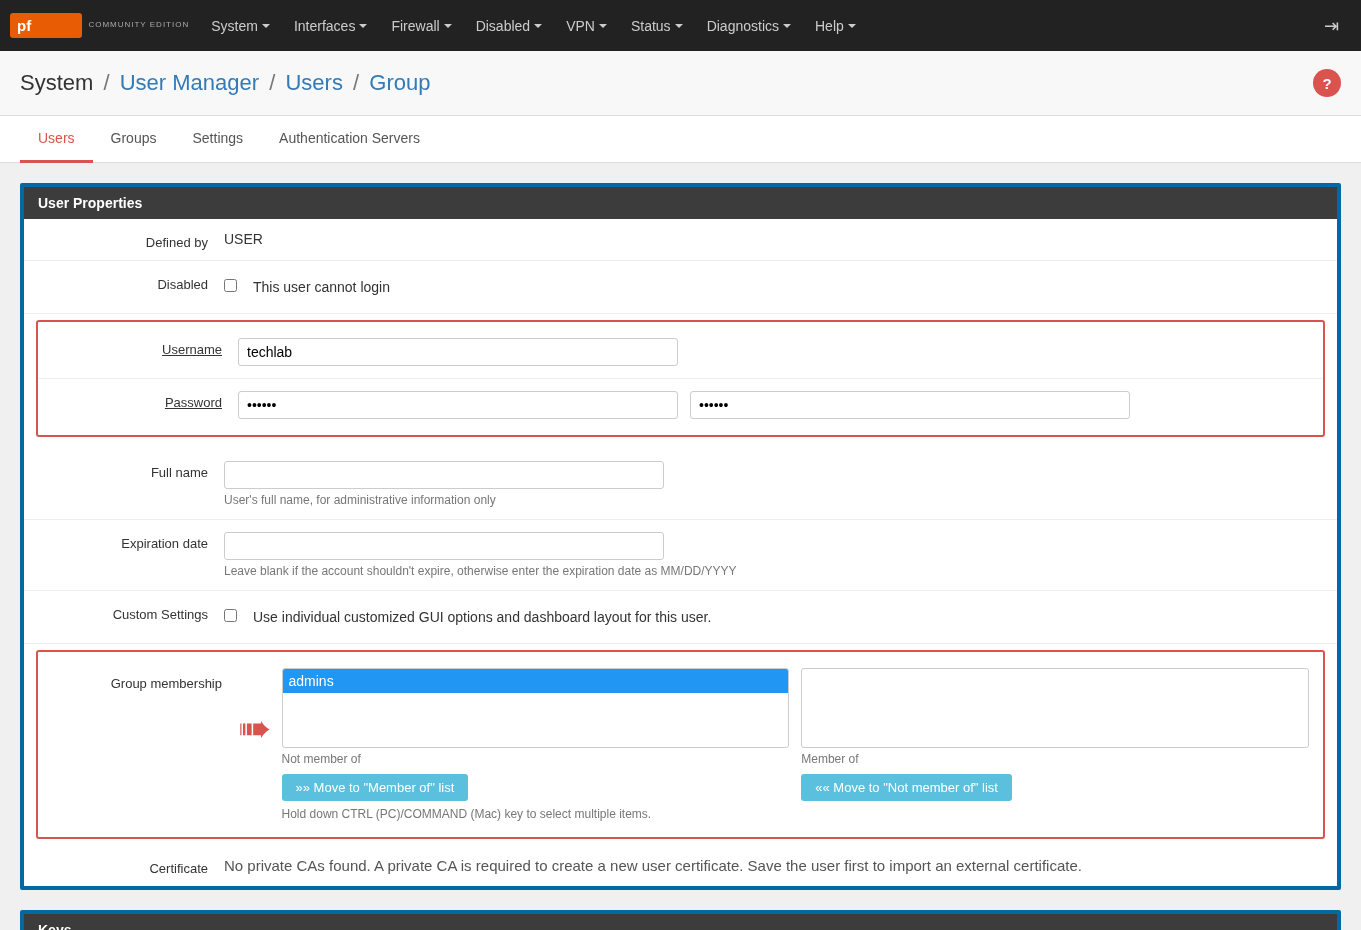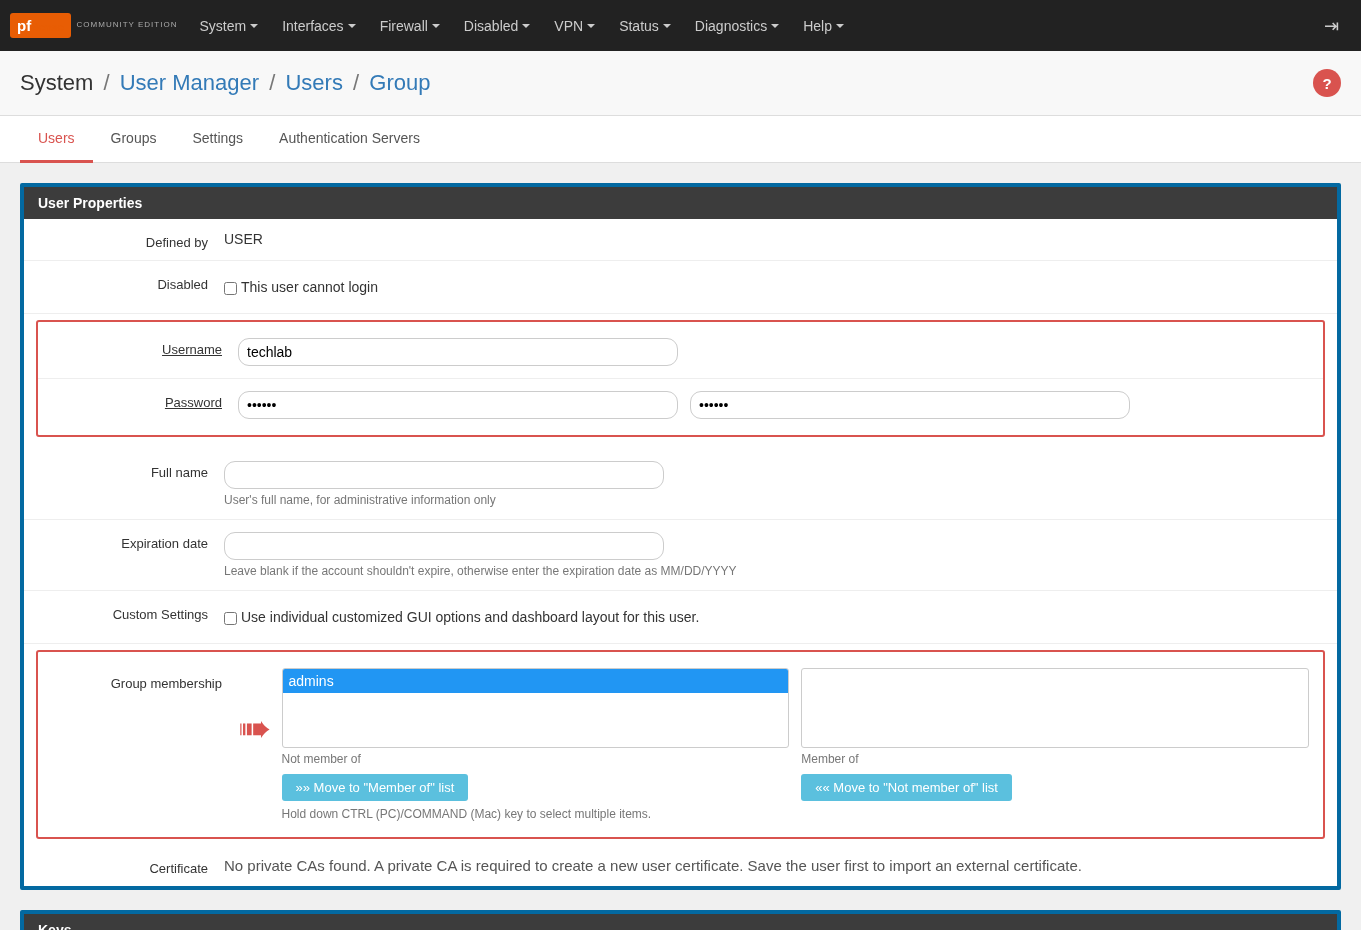--- a/index.html
+++ b/index.html
@@ -161,29 +161,29 @@
       color: #777;
       margin-top: 4px;
     }
 
     
     .form-input {
       width: 100%;
       max-width: 440px;
       padding: 5px 8px;
       border: 1px solid #ccc;
-      border-radius: 11px;
+      border-radius: 3px;
       font-size: 14px;
       background: #fff;
     }
 
     .checkbox-row {
       display: flex;
-      align-items: flex-end;
-      gap: 4px;
+      align-items: flex-start;
+      gap: 16px;
       padding: 6px 0;
     }
     .checkbox-row input[type="checkbox"] { margin: 0; }
 
     
     .password-fields {
       display: flex;
       gap: 12px;
     }
     .password-fields .form-input {
@@ -223,21 +223,21 @@
 
     
     .cert-text { color: #555; font-size: 15px; padding: 6px 0; }
   </style>
 </head>
 <body>
 
 <nav class="navbar">
   <div class="navbar-brand">
     <div class="logo-box">
-      <span>pf</span><span style="color:#e85d04;background:#fff;color:#e85d04;background:transparent;font-size:11px;font-weight:bold;">Sense</span>
+      <span>pf</span><span style="color:#e85d04;background:#fff;color:#e85d04;background:transparent;font-size:15px;font-weight:bold;">Sense</span>
     </div>
     <div class="brand-sub">COMMUNITY EDITION</div>
   </div>
   <div class="nav-item">
     <span>System</span>
     <span class="caret"></span>
   </div>
   <div class="nav-item">
     <span>Interfaces</span>
     <span class="caret"></span>

